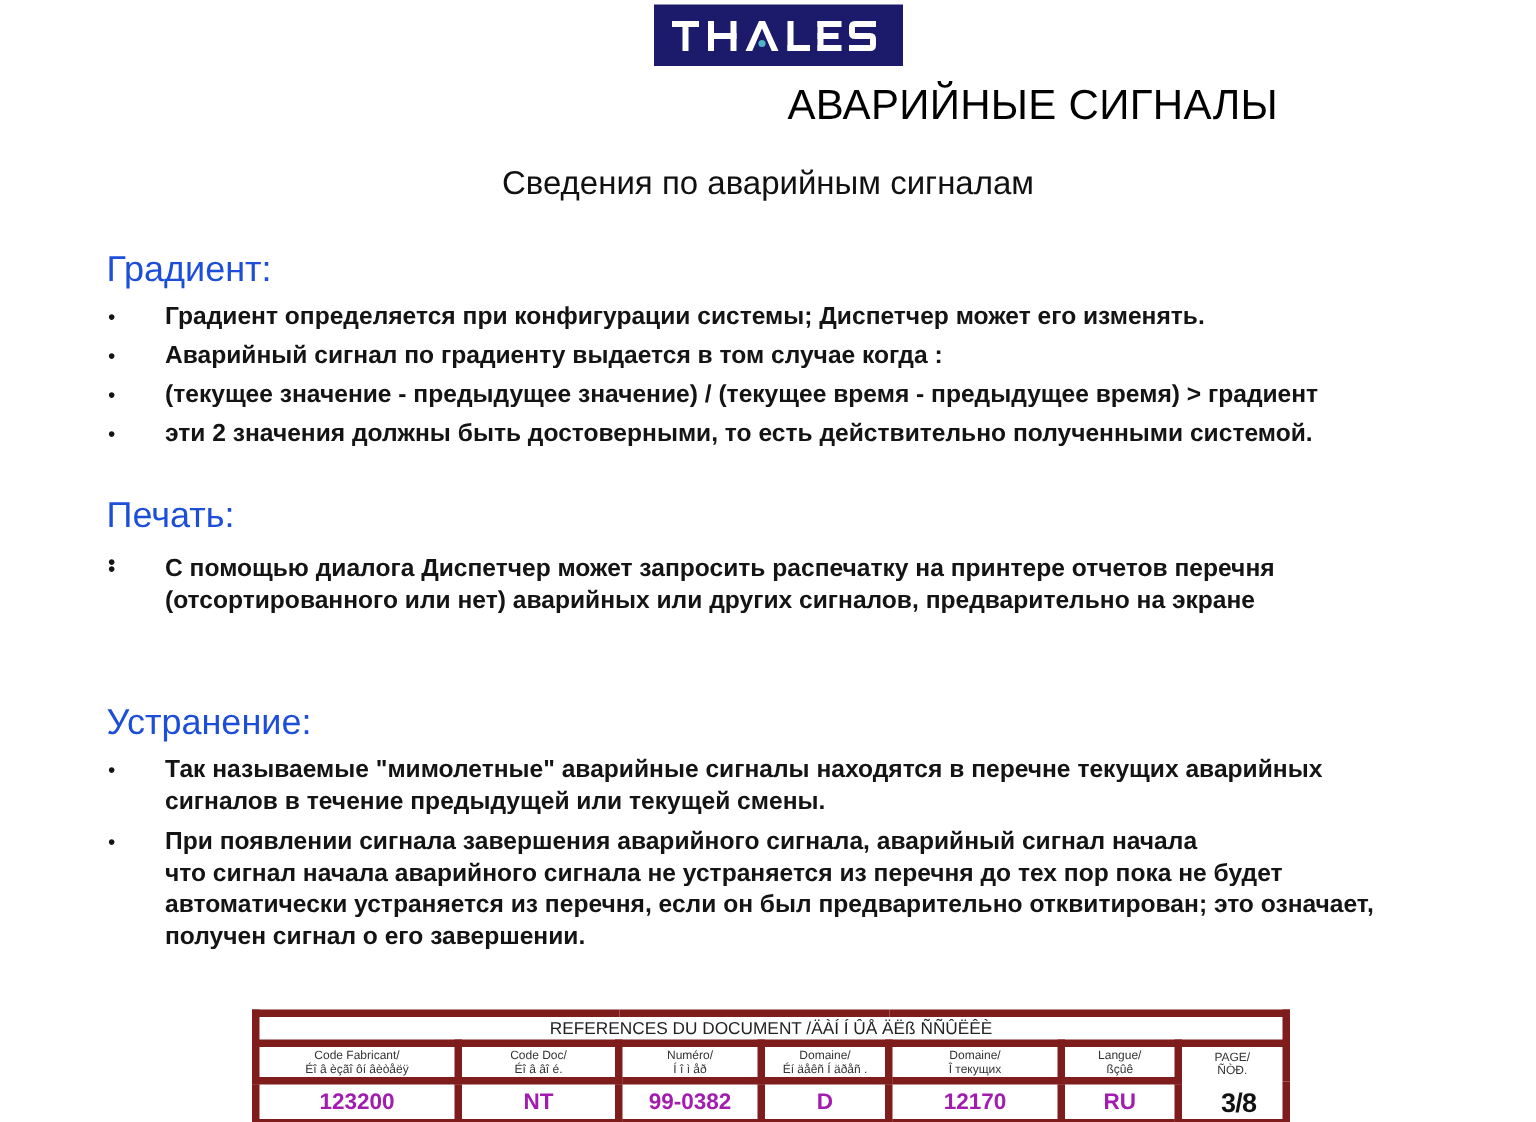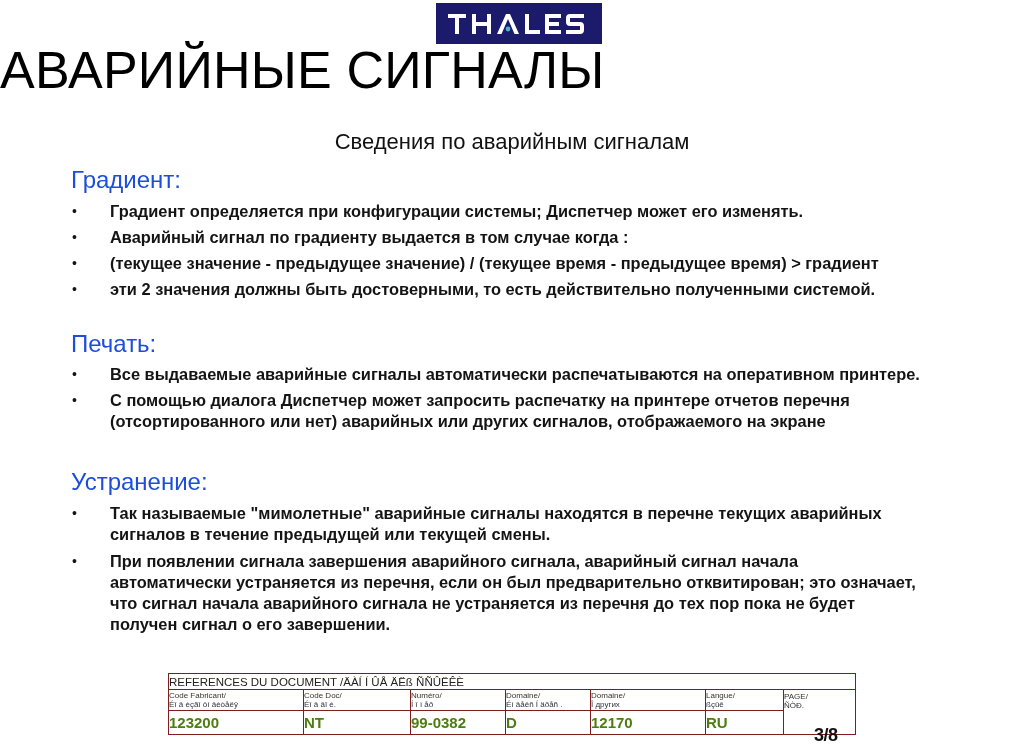--- a/index.html
+++ b/index.html
@@ -25,36 +25,35 @@
     display: flex;
     align-items: center;
     justify-content: center;
   }
   .logo svg { display: block; }
   .title {
     position: absolute;
     left: 0;
     width: 852px;
     top: 46px;
-    text-align: left;
-    font-size: 52px;
+    text-align: right;
+    font-size: 28px;
     line-height: 48px;
     color: #000000;
     letter-spacing: 0.2px;
   }
   .subtitle {
     position: absolute;
     left: 0;
     width: 1024px;
     top: 108px;
     text-align: center;
     font-size: 22px;
     line-height: 28px;
     color: #111111;
-    margin-top: 20px;
   }
   .section-heading {
     position: absolute;
     left: 71px;
     font-size: 24px;
     line-height: 28px;
     color: #1d4ed8;
   }
   .bullet-list {
     position: absolute;
@@ -83,43 +82,44 @@
 
   .ref-table {
     position: absolute;
     left: 168px;
     top: 673px;
     width: 687px;
     border-collapse: collapse;
     table-layout: fixed;
   }
   .ref-table td {
-    border: 1px solid #7f1d1d;
+    border: 5px solid #7f1d1d;
     padding: 0;
+    text-align: center;
     vertical-align: middle;
   }
   .ref-table .hdr {
     height: 15px;
     font-size: 11.5px;
     line-height: 14px;
     color: #222;
   }
   .ref-table .lbl {
     height: 20px;
     font-size: 8px;
     line-height: 9px;
     color: #333;
     margin-top: 40px;
   }
   .ref-table .val {
     height: 23px;
     font-size: 15px;
     font-weight: bold;
     line-height: 20px;
-    color: #4d7c0f;
+    color: #a21caf;
   }
   .ref-table .page-cell {
     vertical-align: top;
     position: relative;
     padding-top: 2px;
   }
   .page-number {
     position: absolute;
     left: 814px;
     top: 725px;
@@ -177,41 +177,40 @@
   <li class="bullet-item">
     <span class="dot">•</span>
     <span class="line">эти 2 значения должны быть достоверными, то есть действительно полученными системой.</span>
   </li>
 </ul>
 
 <div class="section-heading" style="top:330px;">Печать:</div>
 <ul class="bullet-list" style="top:364px;">
   <li class="bullet-item" style="margin-bottom:5px;">
     <span class="dot">•</span>
-    <span class="line">Все выдаваемые аварийные сигналы автоматически распечатываются на оперативном принтере.</span>
   </li>
   <li class="bullet-item">
     <span class="dot">•</span>
     <span class="line">С помощью диалога Диспетчер может запросить распечатку на принтере отчетов перечня</span>
-    <span class="line">(отсортированного или нет) аварийных или других сигналов, отображаемого на экране</span>
+    <span class="line">(отсортированного или нет) аварийных или других сигналов, предварительно на экране</span>
   </li>
 </ul>
 
 <div class="section-heading" style="top:468px;">Устранение:</div>
 <ul class="bullet-list" style="top:503px;">
   <li class="bullet-item" style="margin-bottom:6px;">
     <span class="dot">•</span>
     <span class="line">Так называемые "мимолетные" аварийные сигналы находятся в перечне текущих аварийных</span>
     <span class="line">сигналов в течение предыдущей или текущей смены.</span>
   </li>
   <li class="bullet-item">
     <span class="dot">•</span>
     <span class="line">При появлении сигнала завершения аварийного сигнала, аварийный сигнал начала</span>
+    <span class="line">что сигнал начала аварийного сигнала не устраняется из перечня до тех пор пока не будет</span>
     <span class="line">автоматически устраняется из перечня, если он был предварительно отквитирован; это означает,</span>
-    <span class="line">что сигнал начала аварийного сигнала не устраняется из перечня до тех пор пока не будет</span>
     <span class="line">получен сигнал о его завершении.</span>
   </li>
 </ul>
 
 <table class="ref-table">
   <colgroup>
     <col style="width:135px">
     <col style="width:107px">
     <col style="width:95px">
     <col style="width:85px">
@@ -235,21 +234,21 @@
     <td class="lbl">
       <div>Numéro/</div>
       <div>Í î ì åð</div>
     </td>
     <td class="lbl">
       <div>Domaine/</div>
       <div>Éí äåêñ Í äðåñ .</div>
     </td>
     <td class="lbl">
       <div>Domaine/</div>
-      <div>Î других</div>
+      <div>Î текущих</div>
     </td>
     <td class="lbl">
       <div>Langue/</div>
       <div>ßçûê</div>
     </td>
     <td class="lbl page-cell" rowspan="2">
       <div>PAGE/</div>
       <div>ÑÒÐ.</div>
     </td>
   </tr>

